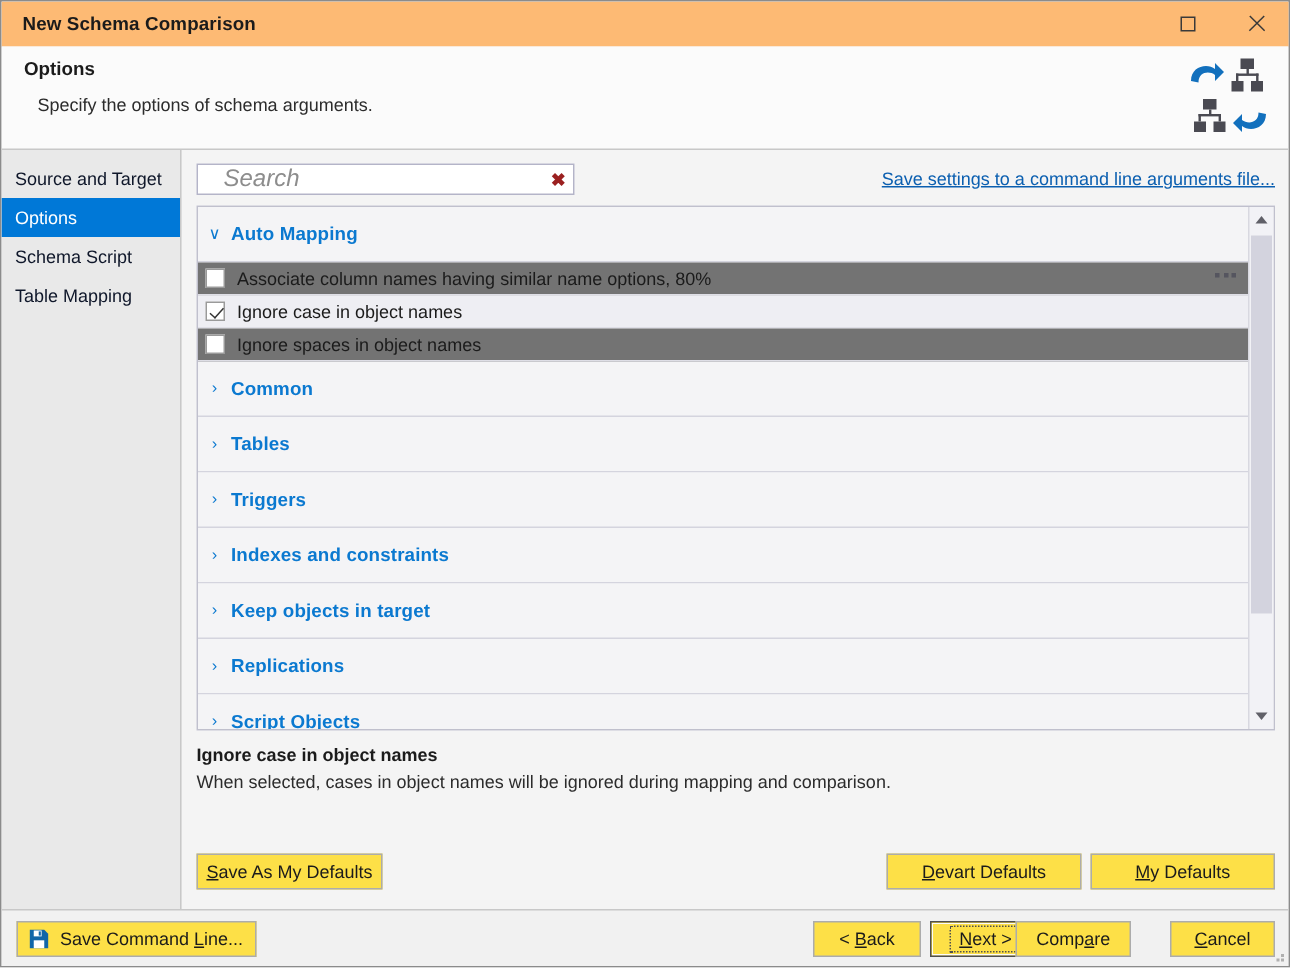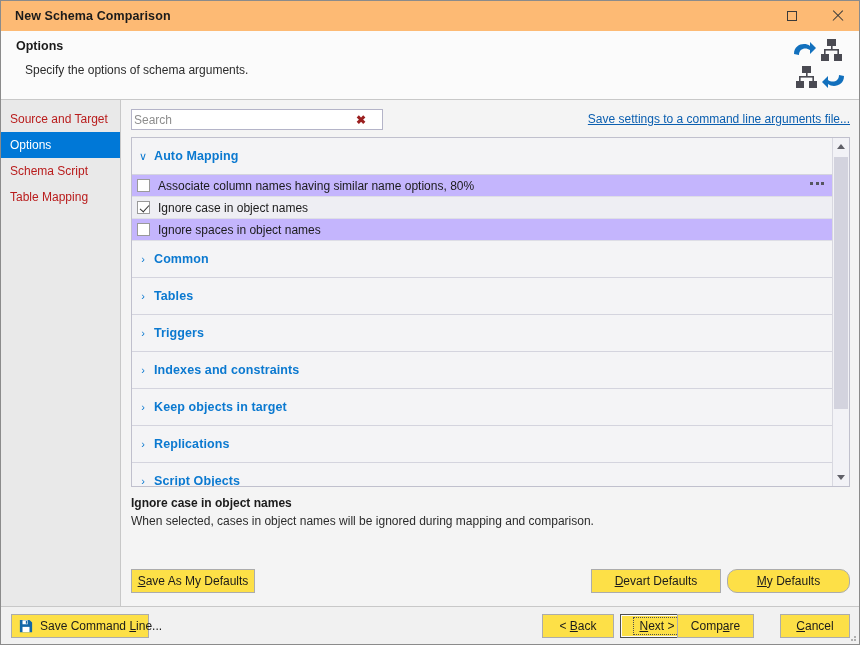--- a/index.html
+++ b/index.html
@@ -114,21 +114,21 @@
     background: #e9e9e9;
     border-right: 1px solid #c8c8c8;
     box-sizing: border-box;
     padding-top: 6px;
   }
   .side-item {
     height: 26px;
     line-height: 26px;
     padding-left: 9px;
     font-size: 12px;
-    color: #b91c1c;
+    color: #0f172a;
     cursor: default;
     white-space: nowrap;
   }
   .side-item.active {
     background: #0078d7;
     color: #ffffff;
   }
 
   
   .content {
@@ -153,25 +153,26 @@
     background: #ffffff;
     border: 1px solid #b4b4c8;
     box-sizing: border-box;
     display: flex;
     align-items: center;
   }
   .search-input {
     border: 0;
     outline: none;
     background: transparent;
-    margin-left: 0;
+    margin-left: 15px;
     width: 215px;
     font-family: "Liberation Sans", sans-serif;
-    font-size: 12px;
+    font-size: 16px;
     color: #1b1b1b;
+    font-style: italic;
   }
   .search-input::placeholder { color: #8d8d8d; }
   .search-clear {
     width: 20px;
     text-align: center;
     color: #9b2020;
     font-size: 12px;
     font-weight: bold;
     cursor: default;
     line-height: 1;
@@ -224,21 +225,21 @@
   .grp-label {
     font-size: 12.5px;
     font-weight: bold;
     color: #0b79d0;
     letter-spacing: .1px;
   }
   .optrow {
     height: 21px;
     display: flex;
     align-items: center;
-    background: #c4b5fd;
+    background: #737373;
     border-bottom: 1px solid #dedee6;
     cursor: default;
     position: relative;
   }
   .optrow.sel { background: #eeeef3; }
   .cb {
     width: 13px; height: 13px;
     margin-left: 5px;
     margin-right: 8px;
     border: 1px solid #9a9a9a;
@@ -366,37 +367,37 @@
     width: 124px; height: 24px;
   }
   .btn-devart {
     position: absolute;
     left: 460px; top: 0;
     width: 130px; height: 24px; justify-content: center;
   }
   .btn-mydef {
     position: absolute;
     left: 596px; top: 0;
-    width: 123px; height: 24px; border-radius: 10px;
+    width: 123px; height: 24px;
   }
 
   
   .footer {
     position: absolute;
     left: 0; top: 605px;
     width: 858px;
     height: 38px;
     background: #f1f1f1;
     border-top: 1px solid #c8c8c8;
     box-sizing: border-box;
   }
   .btn-savecmd {
     position: absolute;
     left: 10px; top: 7px;
-    width: 138px; height: 24px;
+    width: 160px; height: 24px;
     justify-content: flex-start;
     padding-left: 7px;
   }
   .save-ico {
     width: 14px; height: 14px;
     margin-right: 7px;
     flex: 0 0 auto;
   }
   .btn-back   { position: absolute; left: 541px; top: 7px; width: 72px; height: 24px; }
   .btn-next   { position: absolute; left: 619px; top: 7px; width: 74px; height: 24px; }

